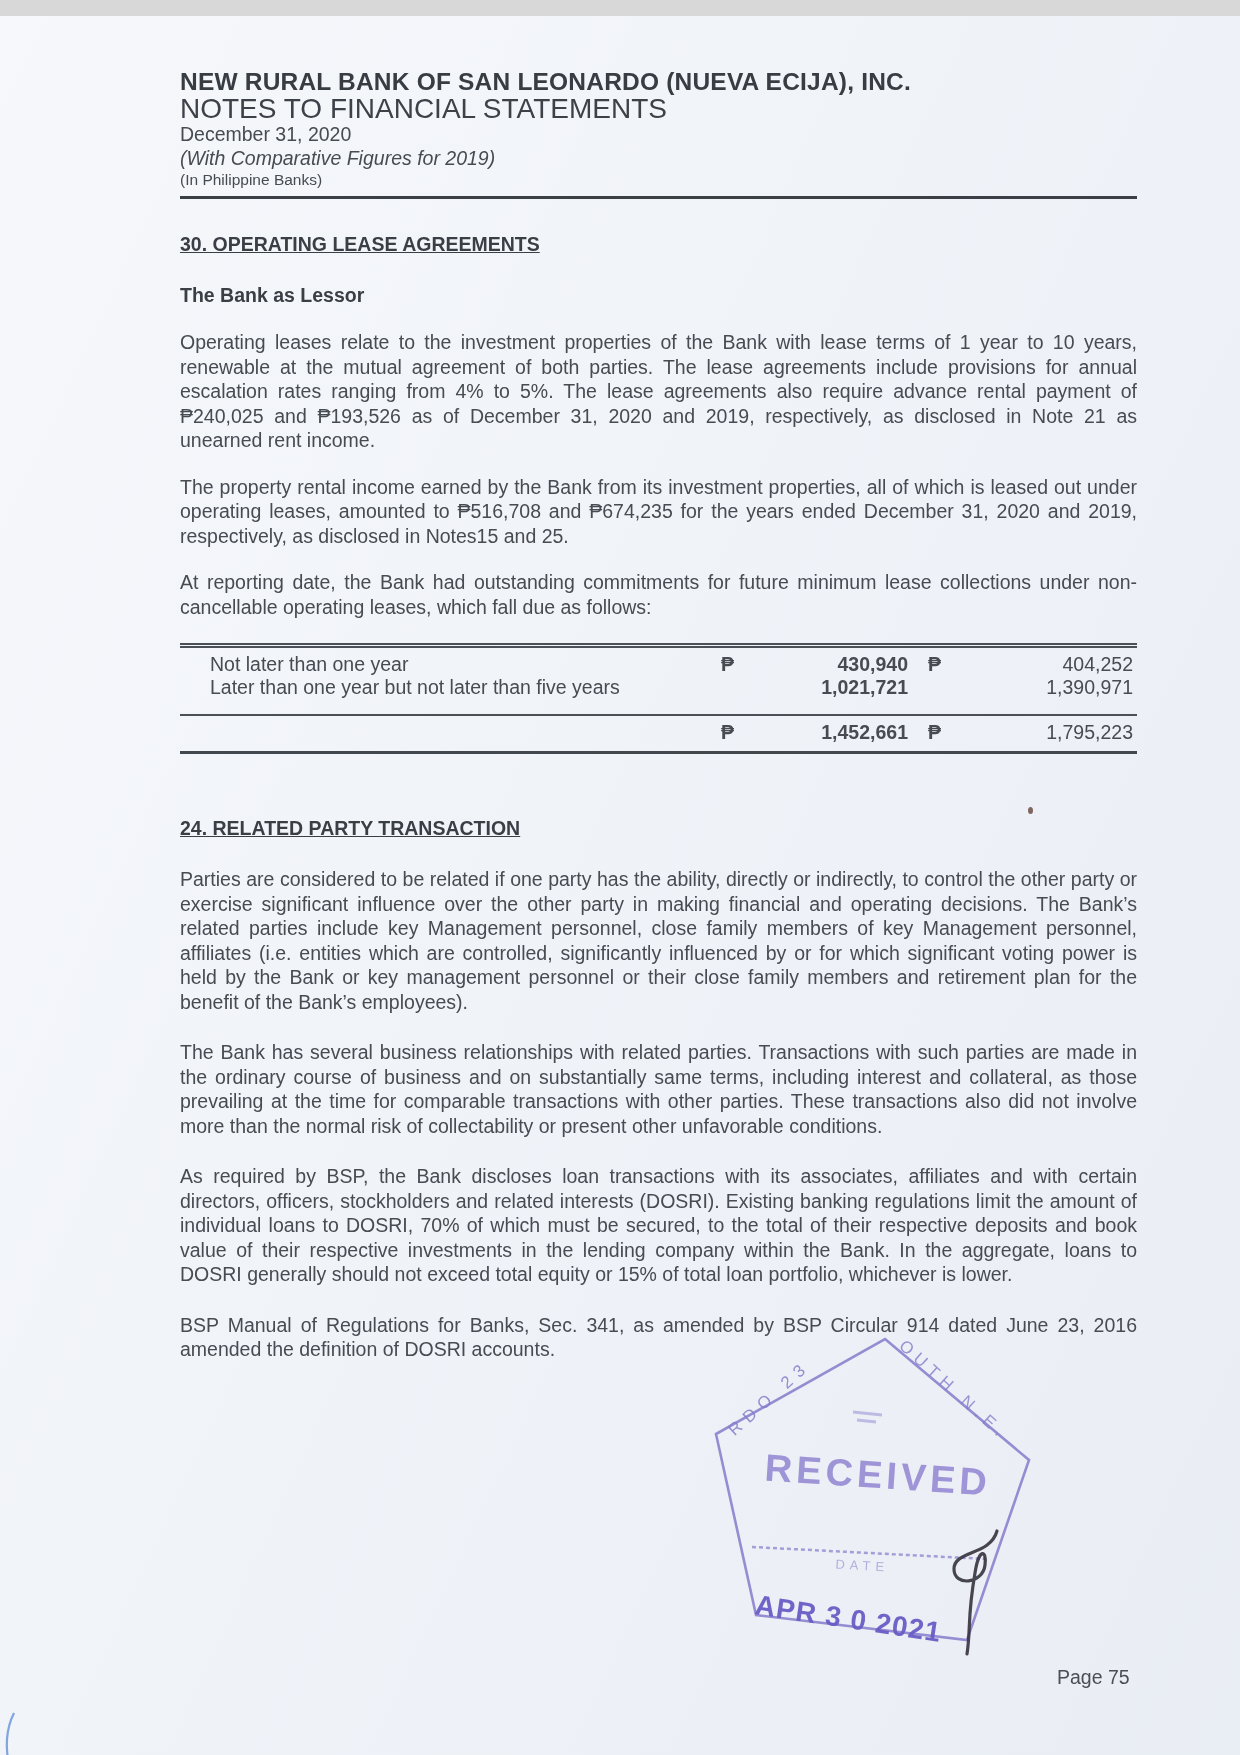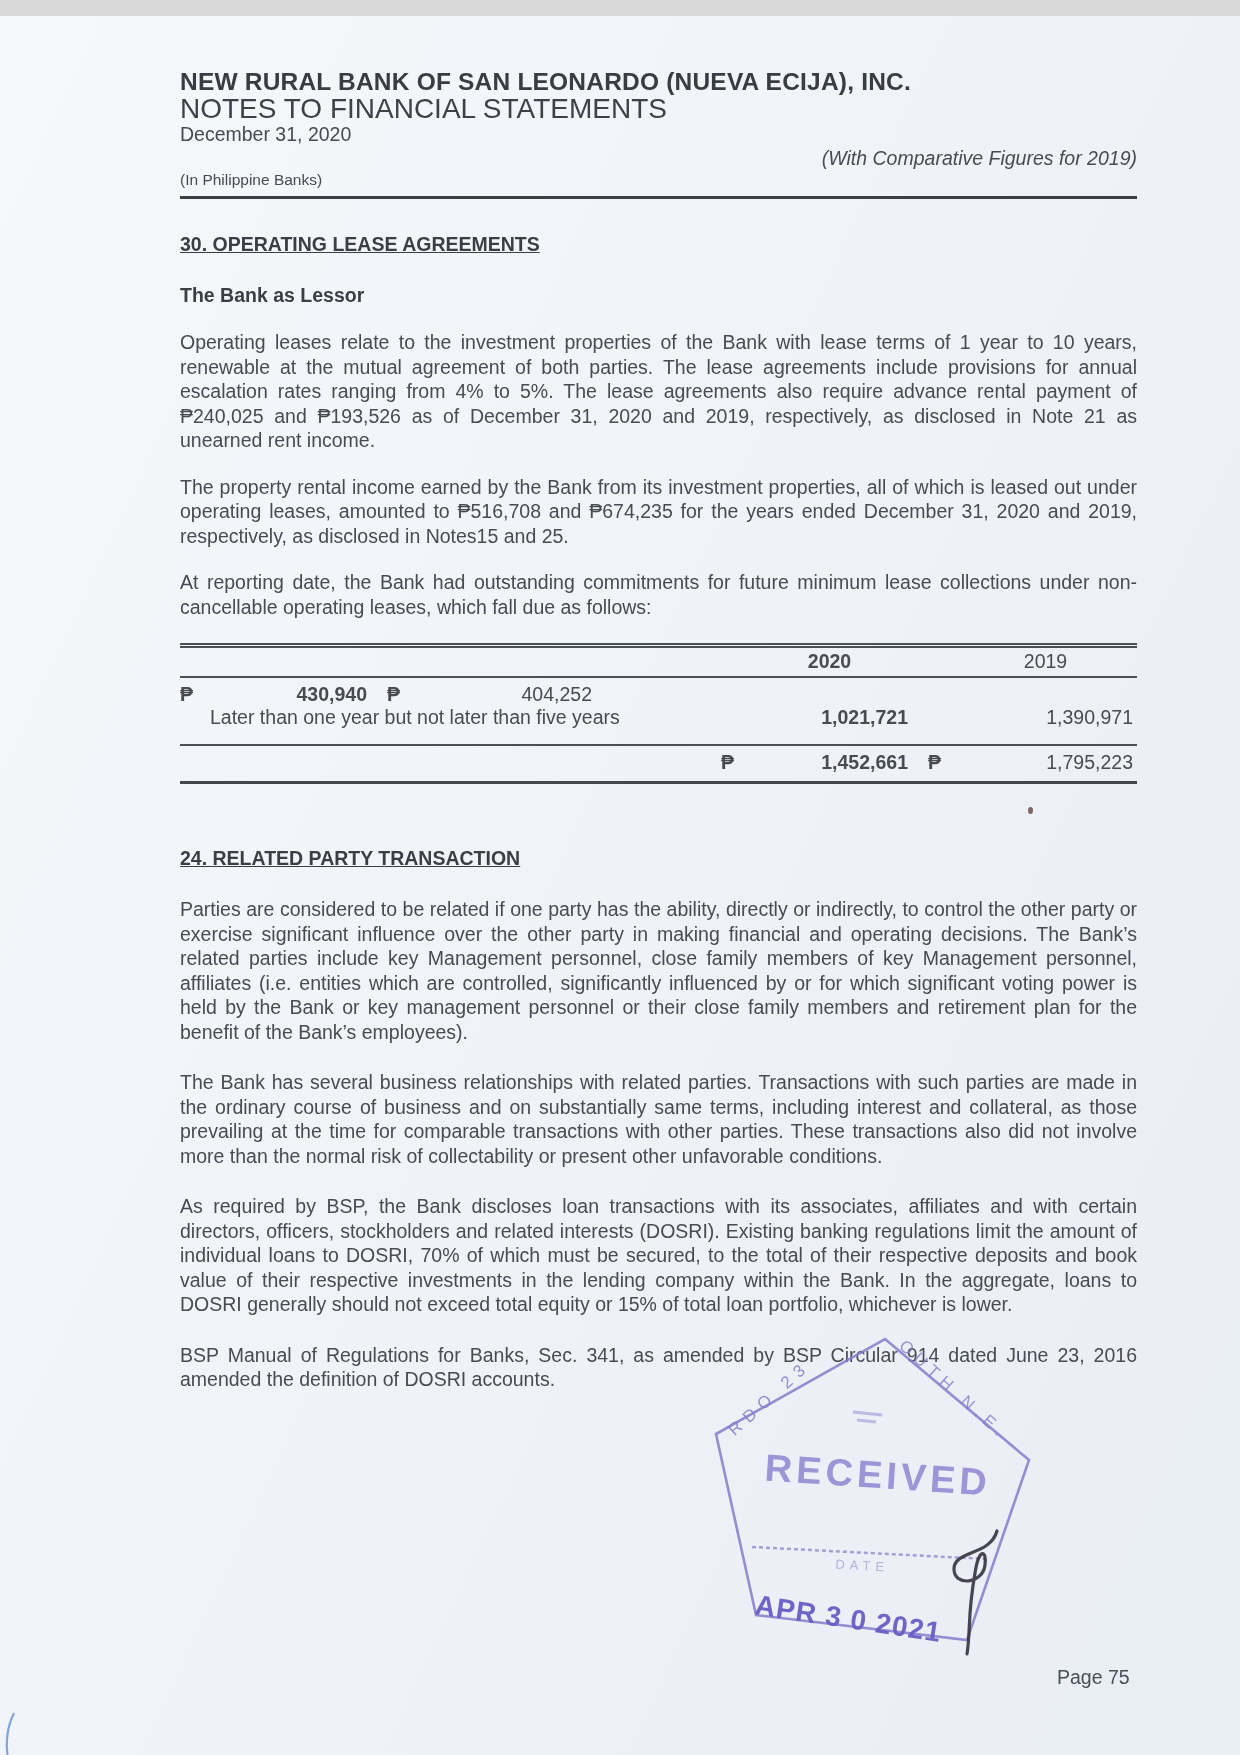--- a/index.html
+++ b/index.html
@@ -16,21 +16,21 @@
   }
   .content {
     position: absolute;
     left: 180px;
     top: 52px;
     width: 957px;
   }
   .bank-name   { font-size: 24.5px; font-weight: bold; line-height: 28px; color: #383c43; letter-spacing: .2px; }
   .doc-title   { font-size: 28px;   font-weight: normal; line-height: 26px; color: #3d4148; }
   .date-line   { font-size: 19.5px; line-height: 24px; }
-  .italic-line { font-size: 19.5px; line-height: 24px; font-style: italic; text-align: right; }
+  .italic-line { font-size: 19.5px; line-height: 24px; font-style: italic; }
   .currency-line { font-size: 15.5px; line-height: 20px; margin-bottom: 6px; }
   .header-rule { border: none; border-top: 3px solid #3b3f46; margin: 0; }
 
   .sec-heading { font-size: 19.5px; font-weight: bold; line-height: 25px; color: #3a3e45; margin-top: 33px; text-decoration: underline; }
   .sub-heading { font-size: 19.5px; font-weight: bold; line-height: 25px; color: #3a3e45; margin-top: 26px; }
   .para {
     font-size: 19.5px;
     line-height: 24.5px;
     text-align: justify;
     margin-top: 22px;
@@ -90,29 +90,22 @@
     <div class="currency-line">(In Philippine Banks)</div>
     <hr class="header-rule">
 
     <div class="sec-heading">30. OPERATING LEASE AGREEMENTS</div>
     <div class="sub-heading">The Bank as Lessor</div>
     <p class="para">Operating leases relate to the investment properties of the Bank with lease terms of 1 year to 10 years, renewable at the mutual agreement of both parties. The lease agreements include provisions for annual escalation rates ranging from 4% to 5%. The lease agreements also require advance rental payment of ₱240,025 and ₱193,526 as of December 31, 2020 and 2019, respectively, as disclosed in Note 21 as unearned rent income.</p>
     <p class="para">The property rental income earned by the Bank from its investment properties, all of which is leased out under operating leases, amounted to ₱516,708 and ₱674,235 for the years ended December 31, 2020 and 2019, respectively, as disclosed in Notes15 and 25.</p>
     <p class="para">At reporting date, the Bank had outstanding commitments for future minimum lease collections under non-cancellable operating leases, which fall due as follows:</p>
 
     <div class="fin-table">
-      <div class="t-row t-head">
-        <div class="t-label"></div>
-        <div class="t-peso"></div>
-        <div class="t-v20">2020</div>
-        <div class="t-gap"></div>
-        <div class="t-peso"></div>
-        <div class="t-v19">2019</div>
-      </div>
       <div class="t-row t-r1">
+        <div class="t-label">Not later than one year</div>
         <div class="t-peso">₱</div>
         <div class="t-v20">430,940</div>
         <div class="t-gap"></div>
         <div class="t-peso">₱</div>
         <div class="t-v19">404,252</div>
       </div>
       <div class="t-row t-r2">
         <div class="t-label">Later than one year but not later than five years</div>
         <div class="t-peso"></div>
         <div class="t-v20">1,021,721</div>

